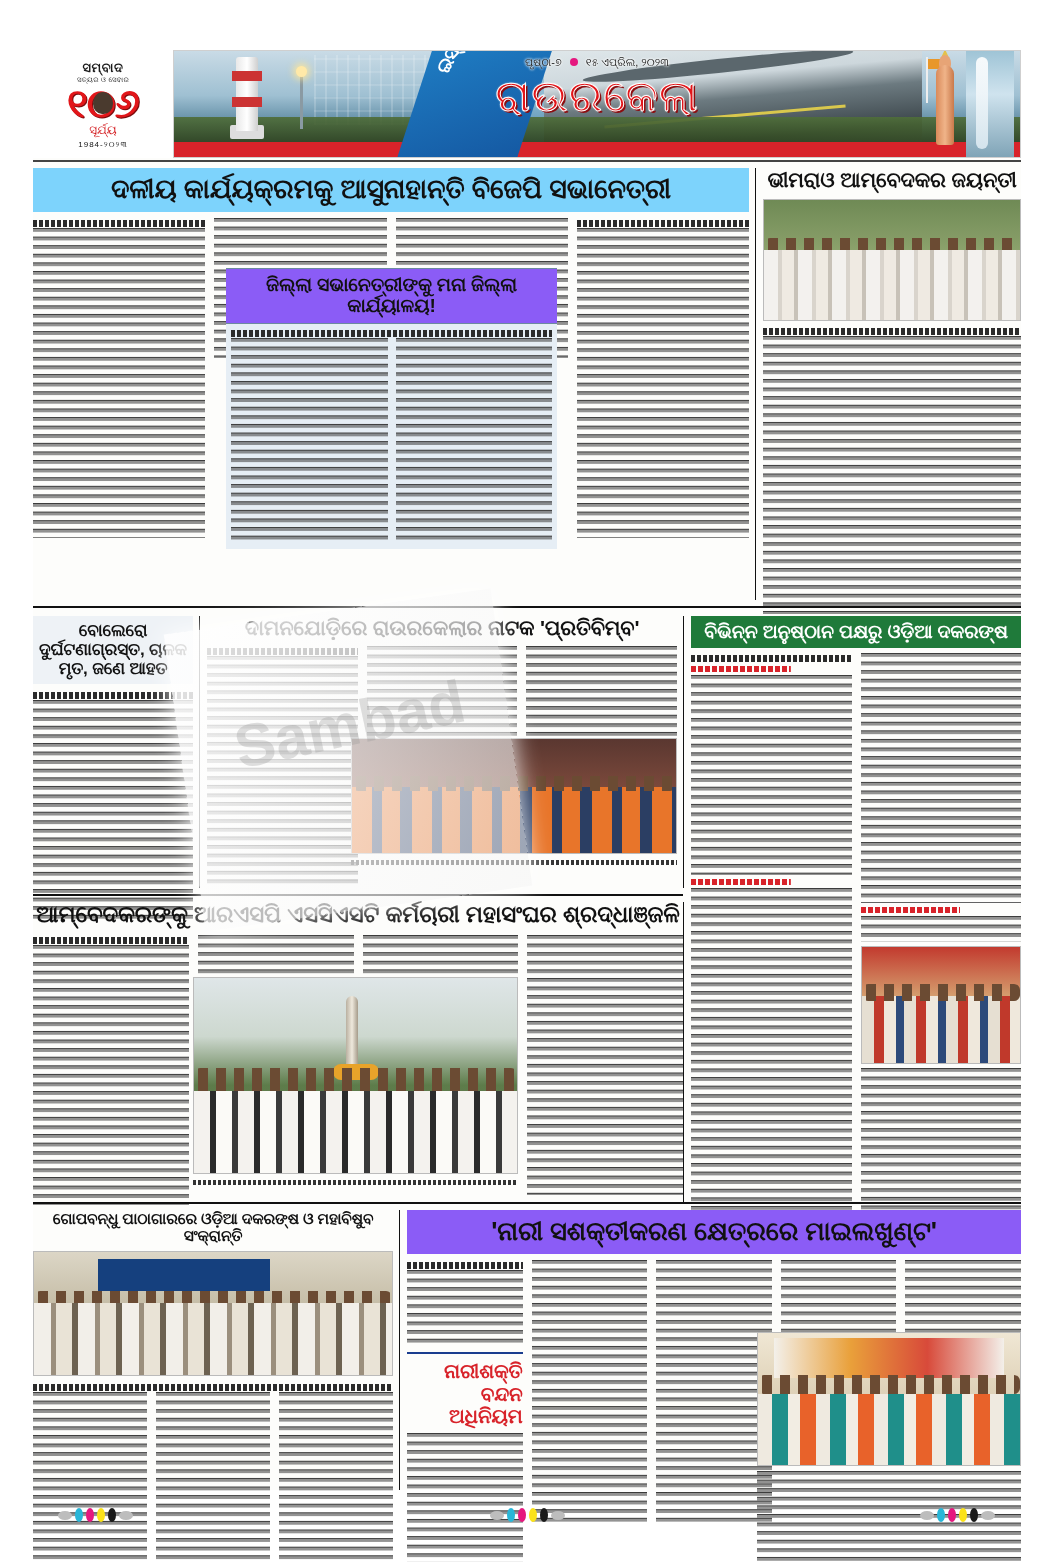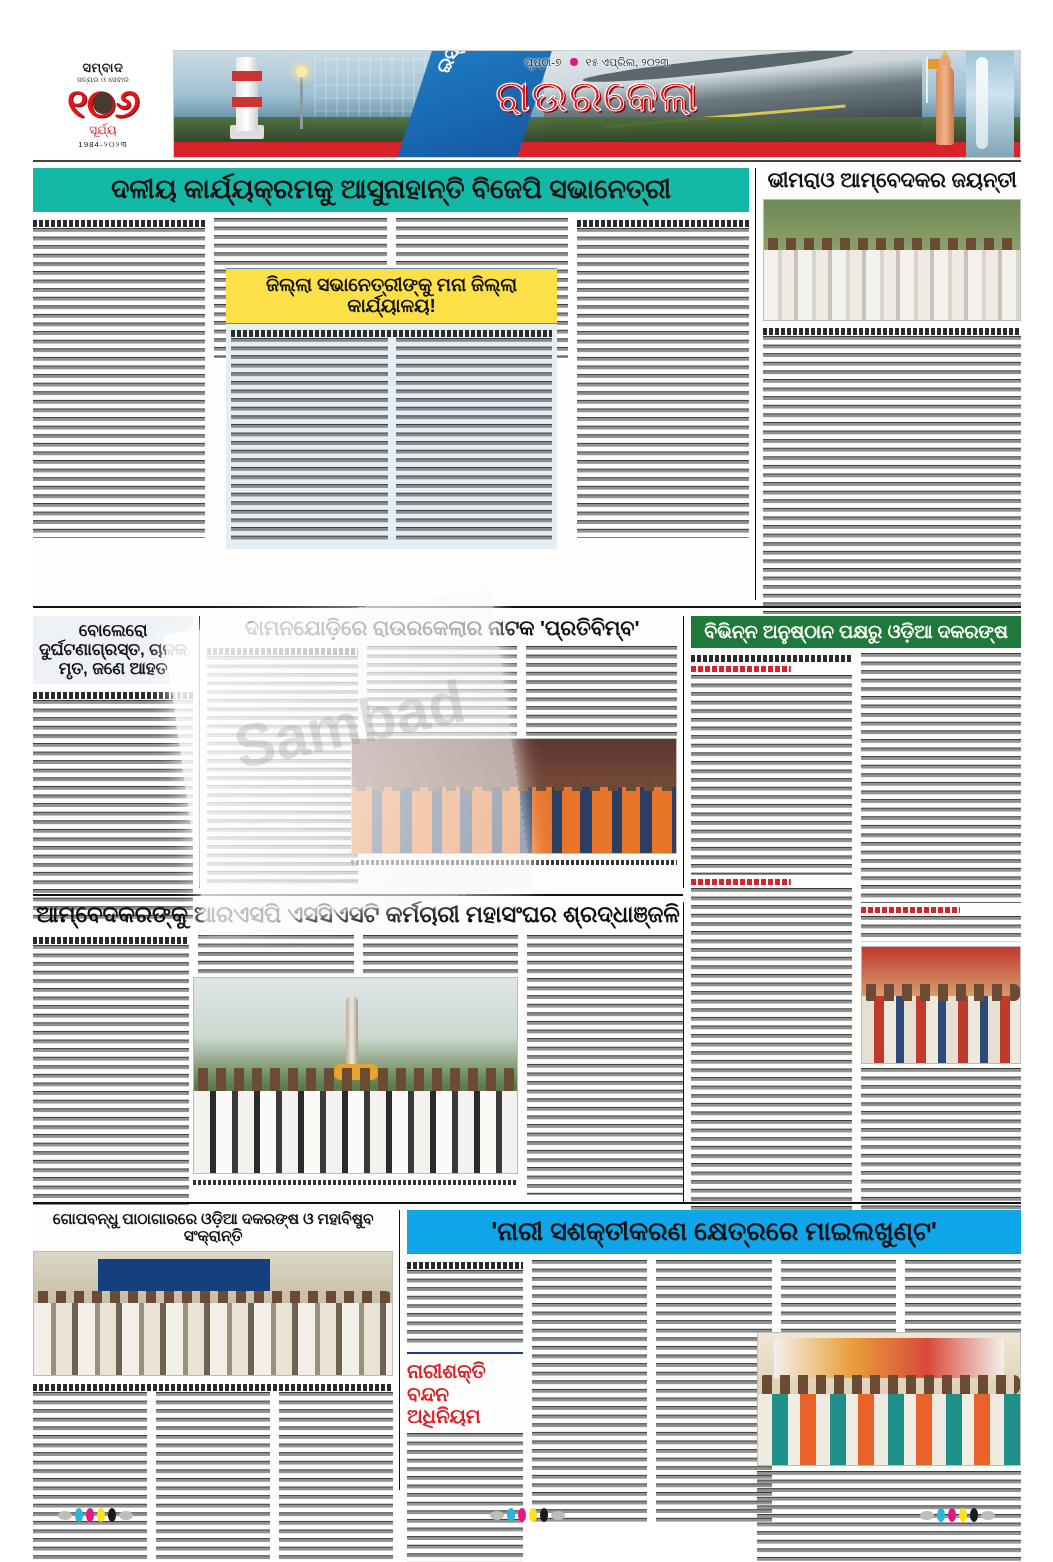--- a/index.html
+++ b/index.html
@@ -193,32 +193,32 @@
   
   .rule-h { position:absolute; background:#111; }
   .rule-v { position:absolute; background:#111; }
 
   .block { position: absolute; }
   .hl {
     font-weight: bold; color: #111; text-align: center;
     line-height: 1.12; letter-spacing: -.2px;
   }
   .hl-main {
-    background: #14b8a6; font-size: 27px; padding: 6px 4px 8px;
+    background: #7dd3fc; font-size: 27px; padding: 6px 4px 8px;
   }
   .hl-sub-box {
-    background: #fde047; font-size: 19px; padding: 5px 4px 6px;
+    background: #8b5cf6; font-size: 19px; padding: 5px 4px 6px;
     border-top: 1px solid #6d8aa0; border-bottom: 1px solid #6d8aa0;
   }
   .hl-plain { font-size: 21px; }
   .hl-green {
     background: #1f7a3a; color: #fff; font-size: 19px; padding: 5px 4px 6px;
   }
-  .hl-teal { background: #0ea5e9; font-size: 26px; padding: 7px 4px 8px; }
-  .hl-red { color: #d8232a; font-size: 24px; text-align:left;
+  .hl-teal { background: #8b5cf6; font-size: 26px; padding: 7px 4px 8px; }
+  .hl-red { color: #d8232a; font-size: 24px; text-align:right;
             border-top: 2px solid #1a3d8f; padding-top: 6px; }
 
   
   .cols { display: flex; gap: 9px; }
   .col { flex: 1 1 0; min-width: 0; }
   .txt {
     font-size: 0; line-height: 0;
     background-image: repeating-linear-gradient(
       180deg,
       #3a3a3a 0px, #3a3a3a 1px,

